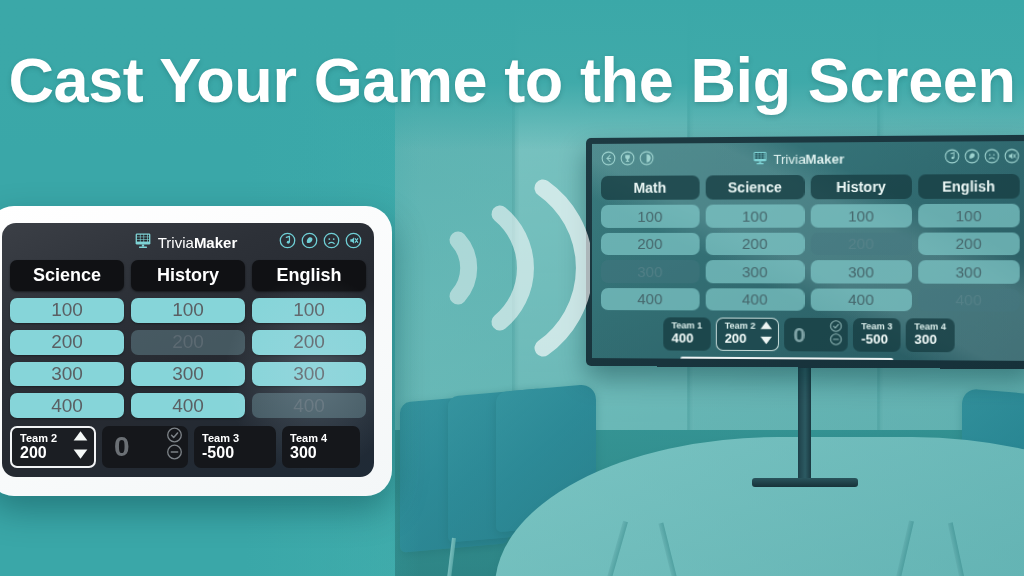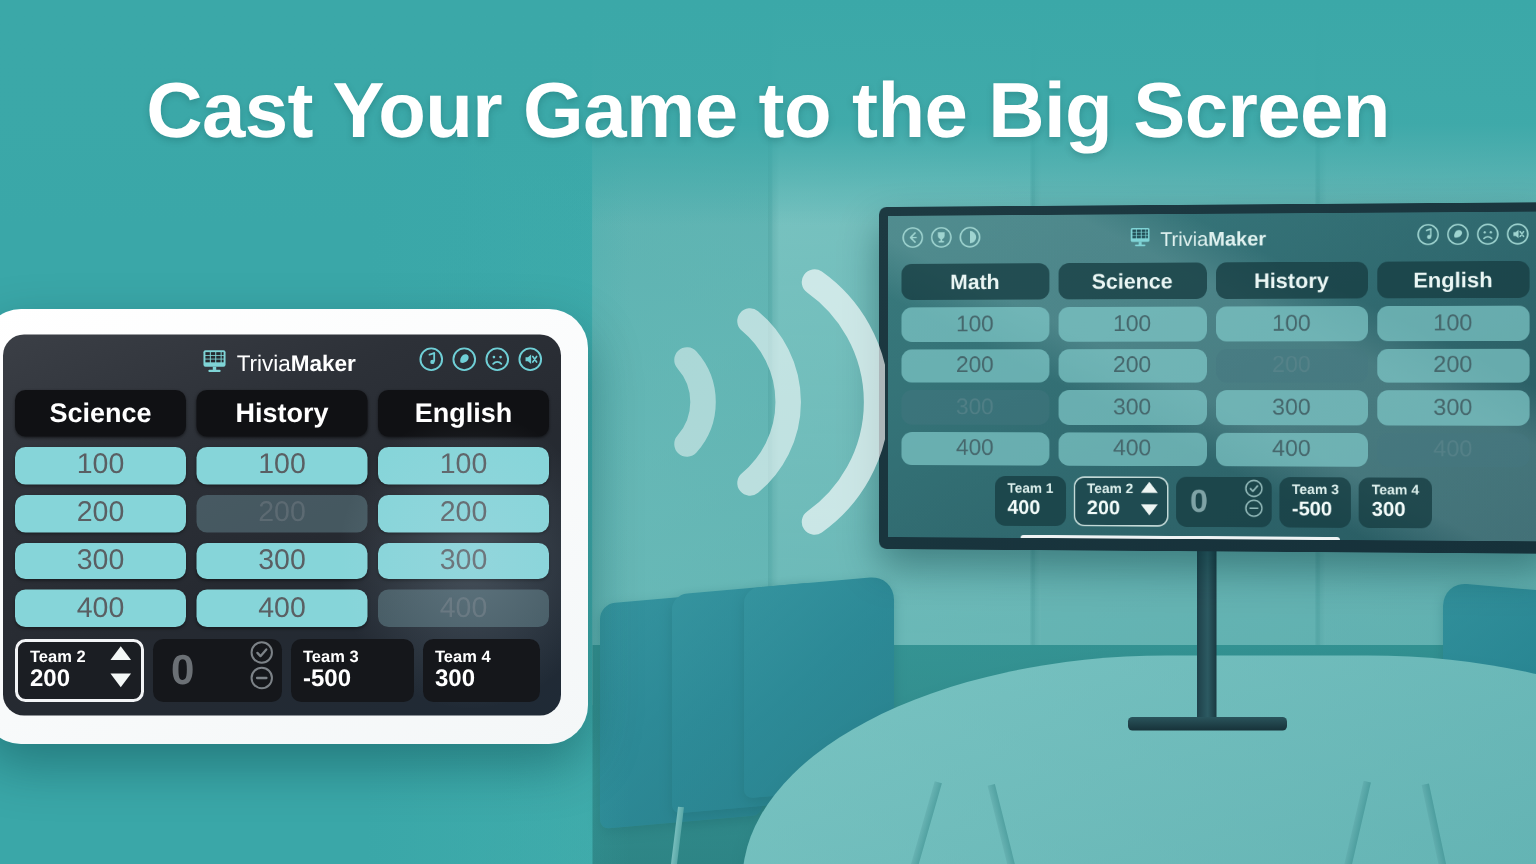--- a/index.html
+++ b/index.html
@@ -90,21 +90,21 @@
   }
   .top-fade {
     position: absolute; left: 0; top: 0; width: 1024px; height: 150px;
     background: linear-gradient(180deg, #3ba8a8 0%, rgba(59,168,168,.92) 55%, rgba(59,168,168,0) 100%);
   }
 
   
   .headline {
     position: absolute; left: 0; top: 44px; width: 1024px;
     text-align: center; color: #ffffff;
-    font-size: 52px; font-weight: bold; letter-spacing: -.4px;
+    font-size: 63px; font-weight: bold; letter-spacing: -.4px;
     text-shadow: 0 2px 5px rgba(0,60,60,.22);
     z-index: 40; white-space: nowrap;
   }
 
   
   .waves { position: absolute; left: 440px; top: 168px; width: 150px; height: 200px; z-index: 30; }
 
   
   .board { display: flex; flex-direction: column; width: 100%; height: 100%; }
 

